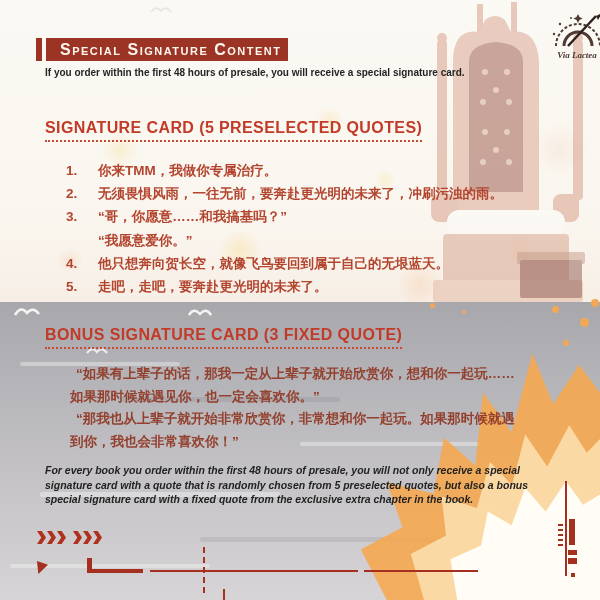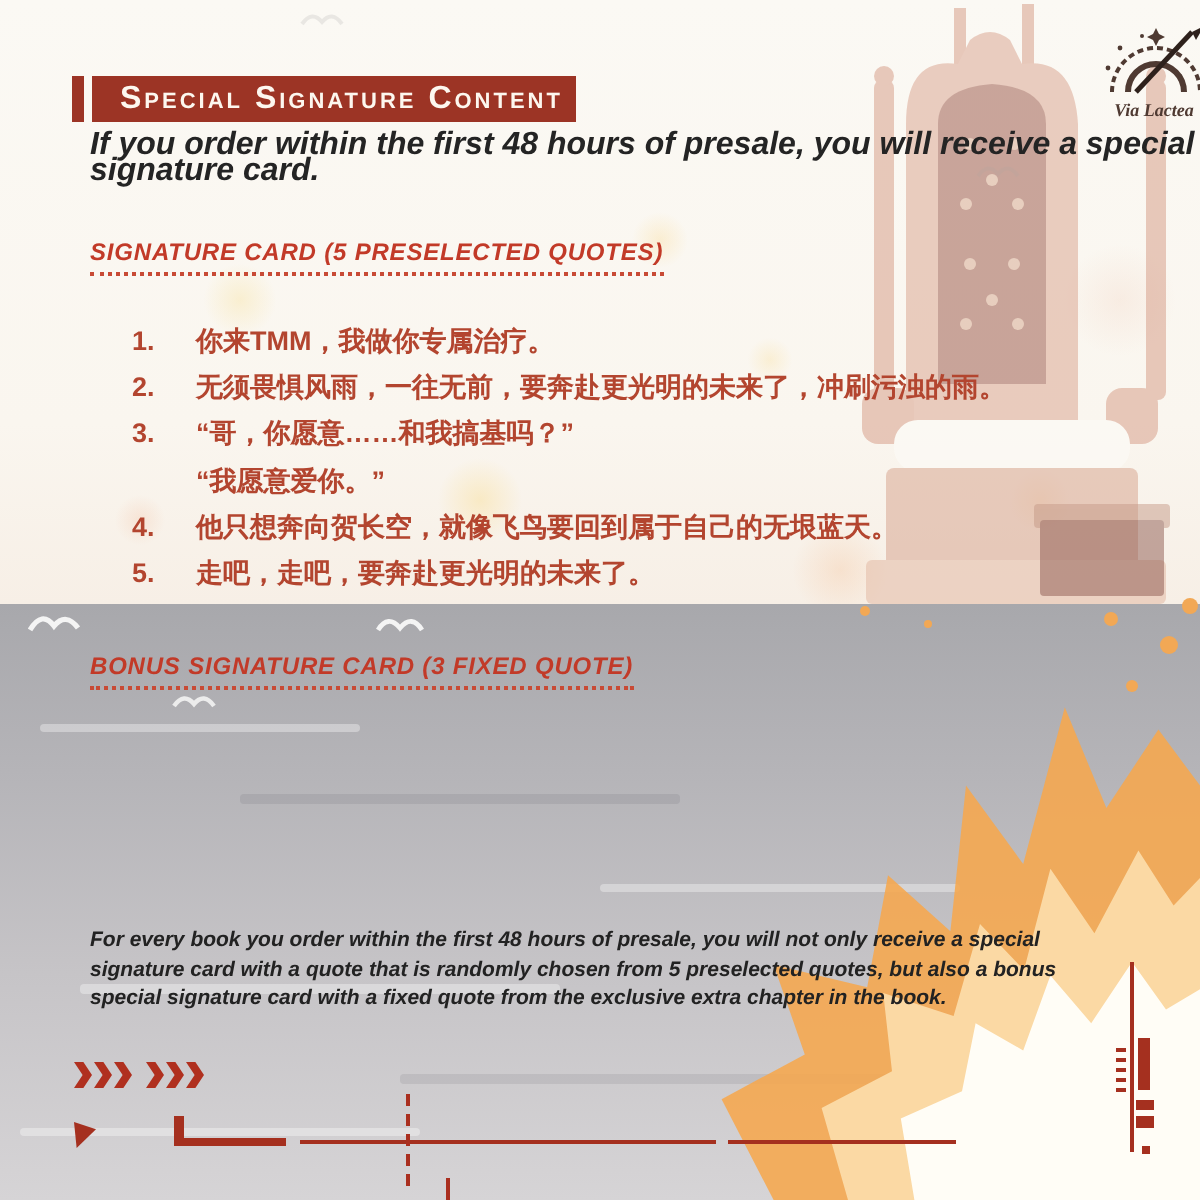--- a/index.html
+++ b/index.html
@@ -24,24 +24,24 @@
   
   .giftbox{position:absolute;left:520px;top:246px;width:62px;height:52px;opacity:.5;}
   .giftbox .body{position:absolute;left:0;top:14px;width:62px;height:38px;background:#8d5a50;border-radius:2px;}
   .giftbox .lid{position:absolute;left:-3px;top:6px;width:68px;height:12px;background:#c59a87;border-radius:2px;}
 
   
   .banner-tick{position:absolute;left:36px;top:38px;width:6px;height:23px;background:#9c3425;}
   .banner{position:absolute;left:46px;top:38px;width:242px;height:23px;background:#9c3425;
     color:#fdf7ef;display:flex;align-items:center;padding-left:14px;box-sizing:border-box;
     font-variant:small-caps;font-weight:700;font-size:16px;letter-spacing:1.5px;}
-  .intro{position:absolute;left:45px;top:66px;font-size:16px;font-style:italic;font-weight:600;
+  .intro{position:absolute;left:45px;top:66px;font-size:10px;font-weight:600;
     color:#242424;line-height:13px;}
 
-  .sec-title{position:absolute;font-size:12px;font-style:italic;font-weight:700;color:#c23a28;
+  .sec-title{position:absolute;font-size:16px;font-weight:700;color:#c23a28;
     letter-spacing:.4px;border-bottom:2px dotted #c84a35;padding-bottom:3px;}
   #sig-title{left:45px;top:119px;}
   #bonus-title{left:45px;top:326px;}
 
   
   .qlist{position:absolute;left:66px;top:159px;color:#b3452f;font-size:13.5px;font-weight:600;line-height:23.2px;}
   .q-row{display:flex;}
   .q-num{width:32px;flex:0 0 32px;}
   .q-sub{padding-left:32px;}
 
@@ -224,20 +224,26 @@
     </svg>
   <svg class="gull" style="left:188px;top:306px" width="24" height="12" viewBox="0 0 24 12">
     <path d="M1 9 Q6 1 12 8 Q18 1 23 9" stroke="#f4f4f4" stroke-width="2.4" fill="none"></path>
     </svg>
   <svg class="gull" style="left:86px;top:345px" width="22" height="11" viewBox="0 0 22 11">
     <path d="M1 8 Q6 1 11 7 Q16 1 21 8" stroke="#ececec" stroke-width="2.2" fill="none"></path>
     </svg>
 
   <div class="sec-title" id="bonus-title">BONUS SIGNATURE CARD (3 FIXED QUOTE)</div>
 
+  <div class="bonus-quote">
+    <div class="bq-open">“如果有上辈子的话，那我一定从上辈子就开始欣赏你，想和你一起玩……</div>
+    <div>如果那时候就遇见你，也一定会喜欢你。”</div>
+    <div class="bq-open">“那我也从上辈子就开始非常欣赏你，非常想和你一起玩。如果那时候就遇</div>
+    <div>到你，我也会非常喜欢你！”</div>
+  </div>
 
   <div class="outro">For every book you order within the first 48 hours of presale, you will not only receive a special signature card with a quote that is randomly chosen from 5 preselected quotes, but also a bonus special signature card with a fixed quote from the exclusive extra chapter in the book.</div>
 
   <div class="chevrons">
     <div class="chev"></div>
       <div class="chev"></div>
       <div class="chev"></div>
     <div class="chev gap"></div>
       <div class="chev"></div>
       <div class="chev"></div>

